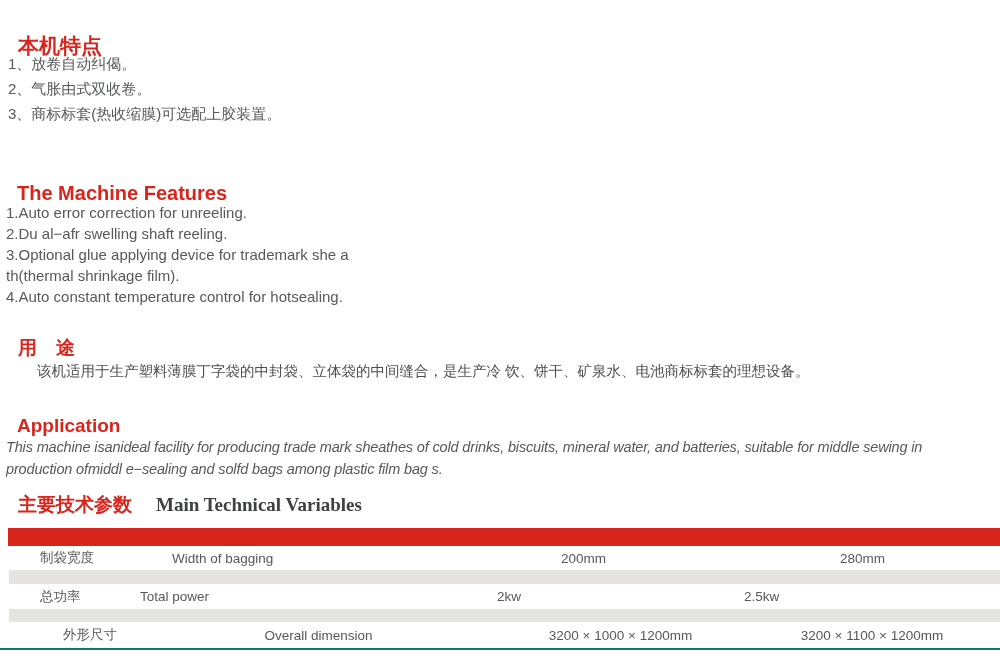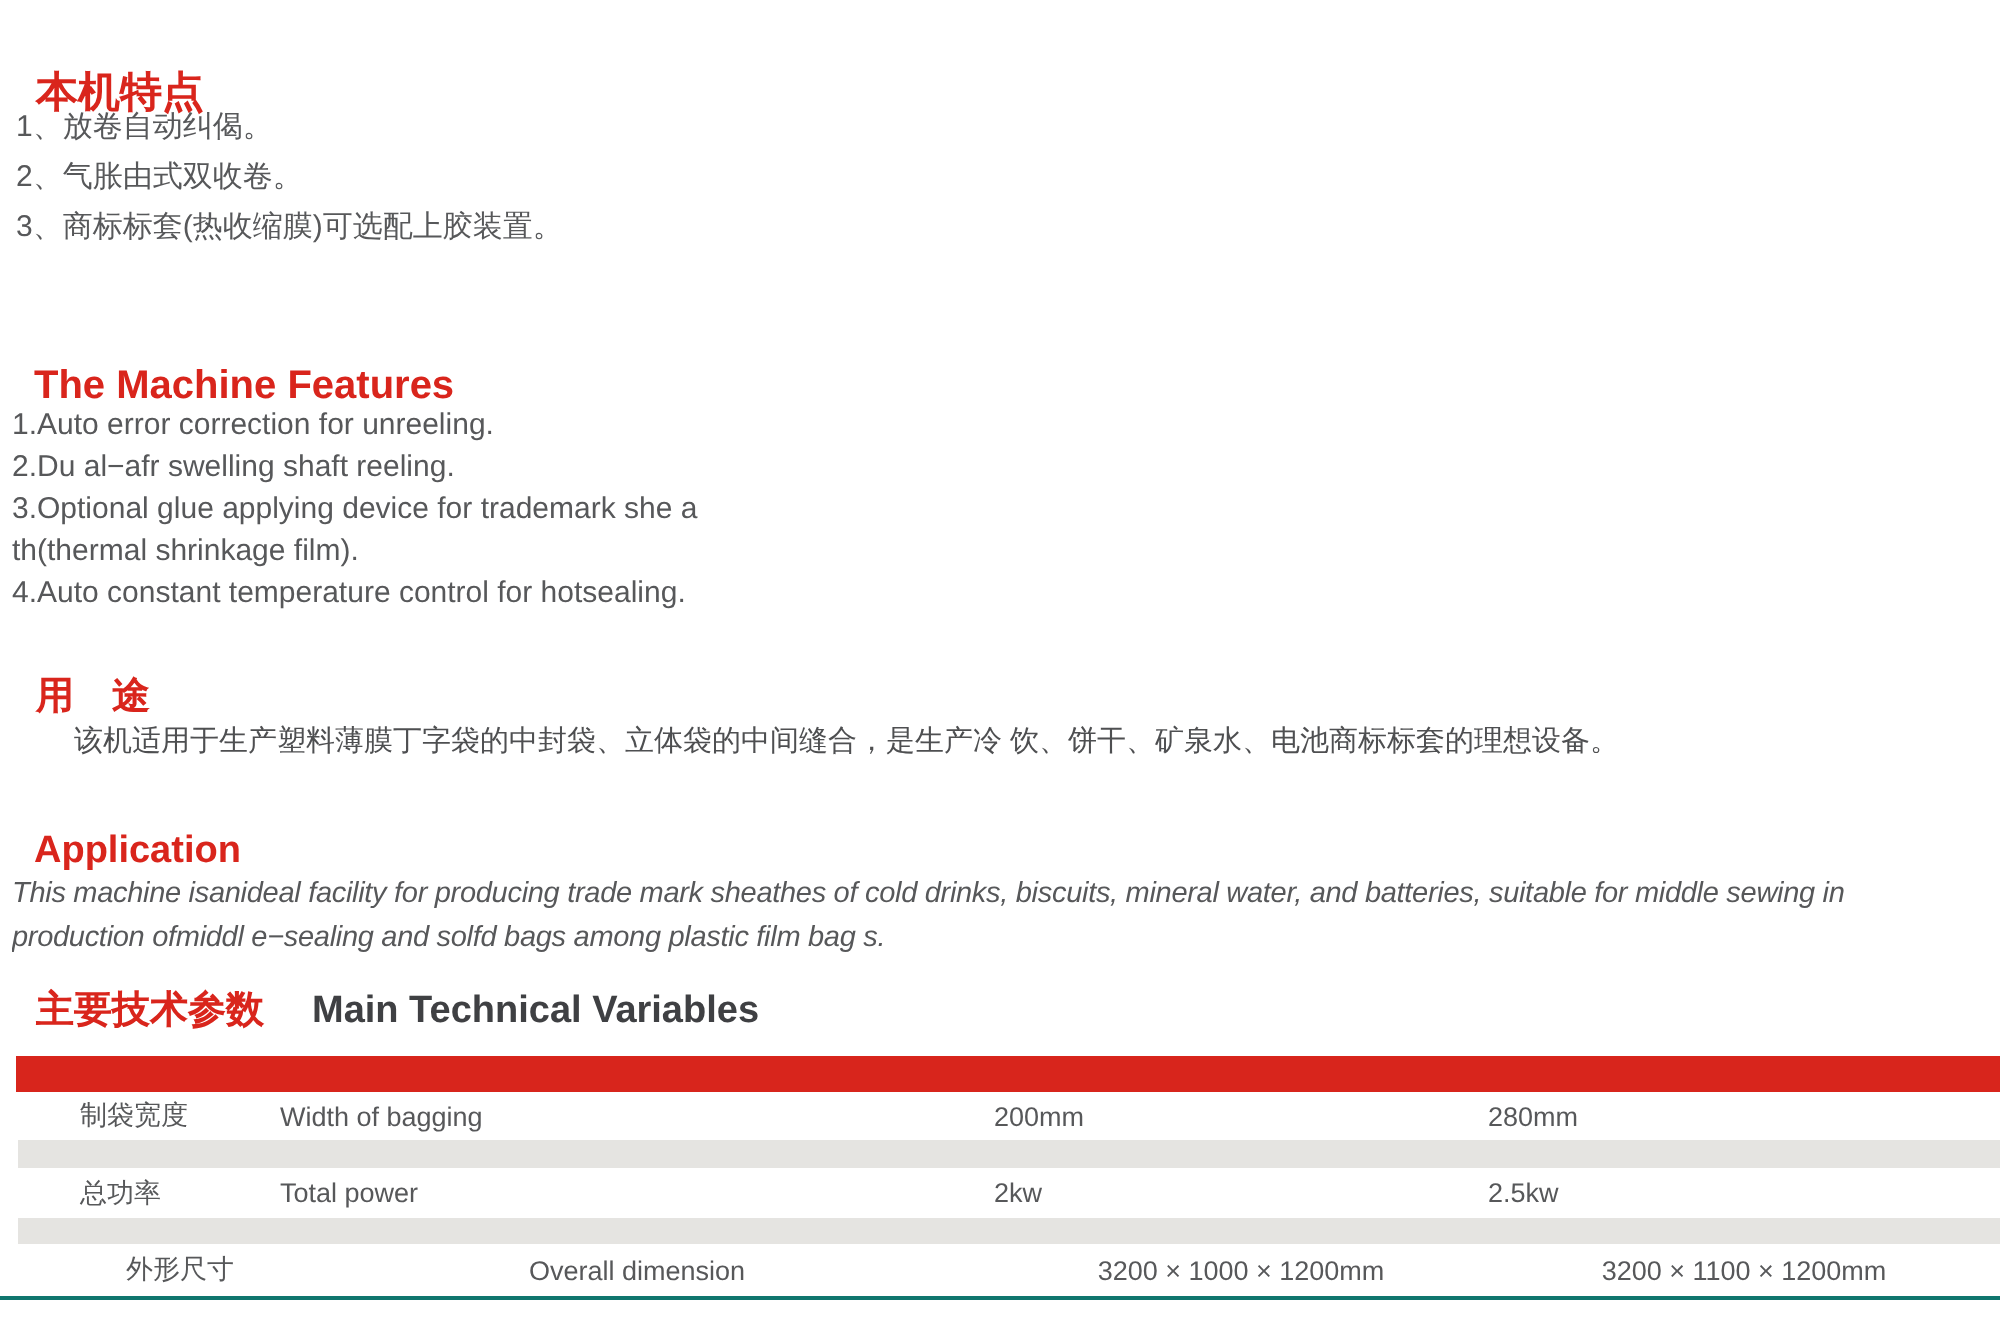--- a/index.html
+++ b/index.html
@@ -43,37 +43,38 @@
     letter-spacing: -0.15px;
     color: #57585a;
     white-space: nowrap;
     font-style: italic;
   }
   .spec-title-en {
     color: #3f4043;
     font-weight: bold;
     font-size: 19px;
     margin-left: 12px;
+    font-family: Liberation Serif, serif;
   }
   .table-header-bar {
     left: 8px; right: 0; top: 528px; height: 18px;
     background: #d8251c;
   }
   .spec-table { left: 0; right: 0; top: 546px; }
   .spec-row {
     display: grid;
     grid-template-columns: 100px 357px 247px 1fr;
     align-items: center;
     padding-left: 40px;
     font-size: 13.5px;
     color: #57585a;
     background: #ffffff;
   }
   .spec-row .cell { white-space: nowrap; }
-  .row-h1 { height: 24px; }
+  .row-h1 { height: 24px; gap: 32px; }
   .row-h2 { height: 25px; }
   .row-h3 { height: 26px; border-bottom: 2px solid #0f766e; text-align: center; }
   .gray-band {
     margin-left: 9px;
     background: #e5e4e1;
   }
   .band-h1 { height: 14px; }
   .band-h2 { height: 13px; }
 </style>
 </head>

